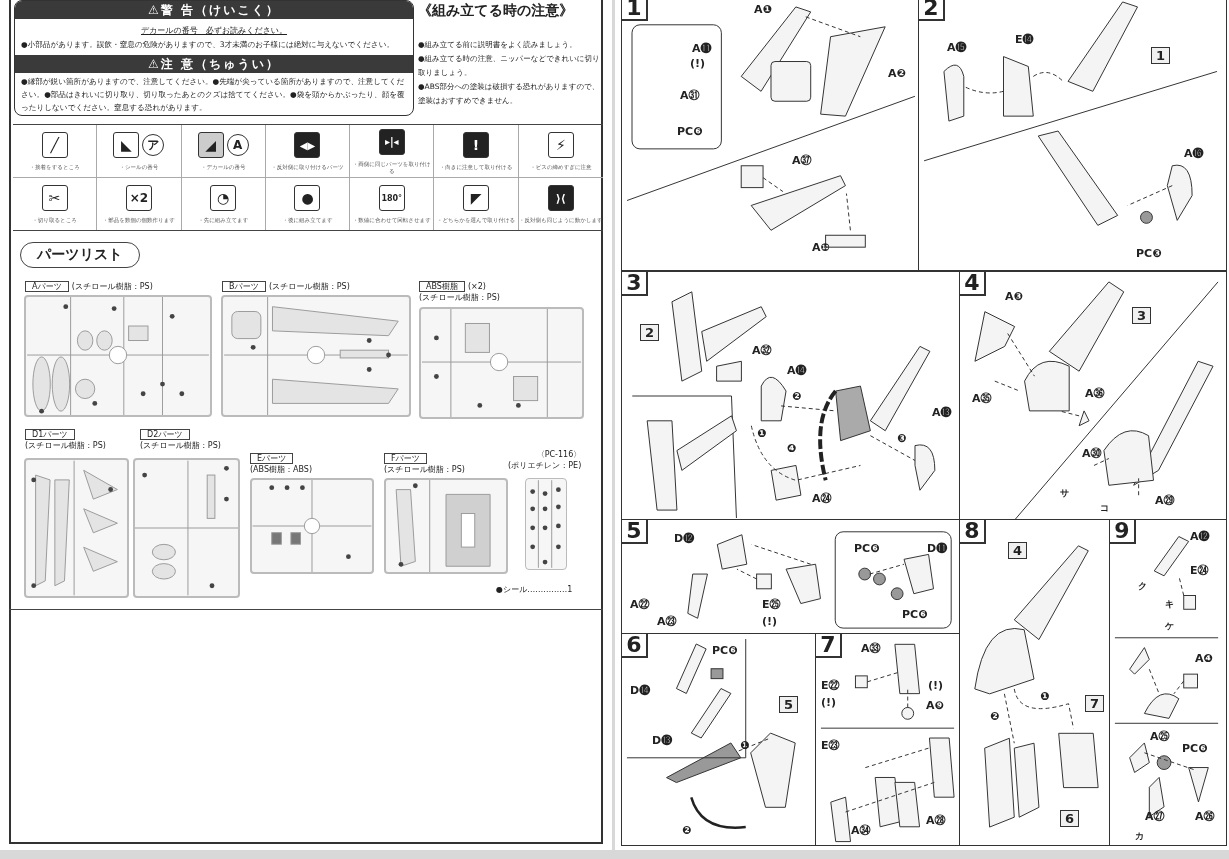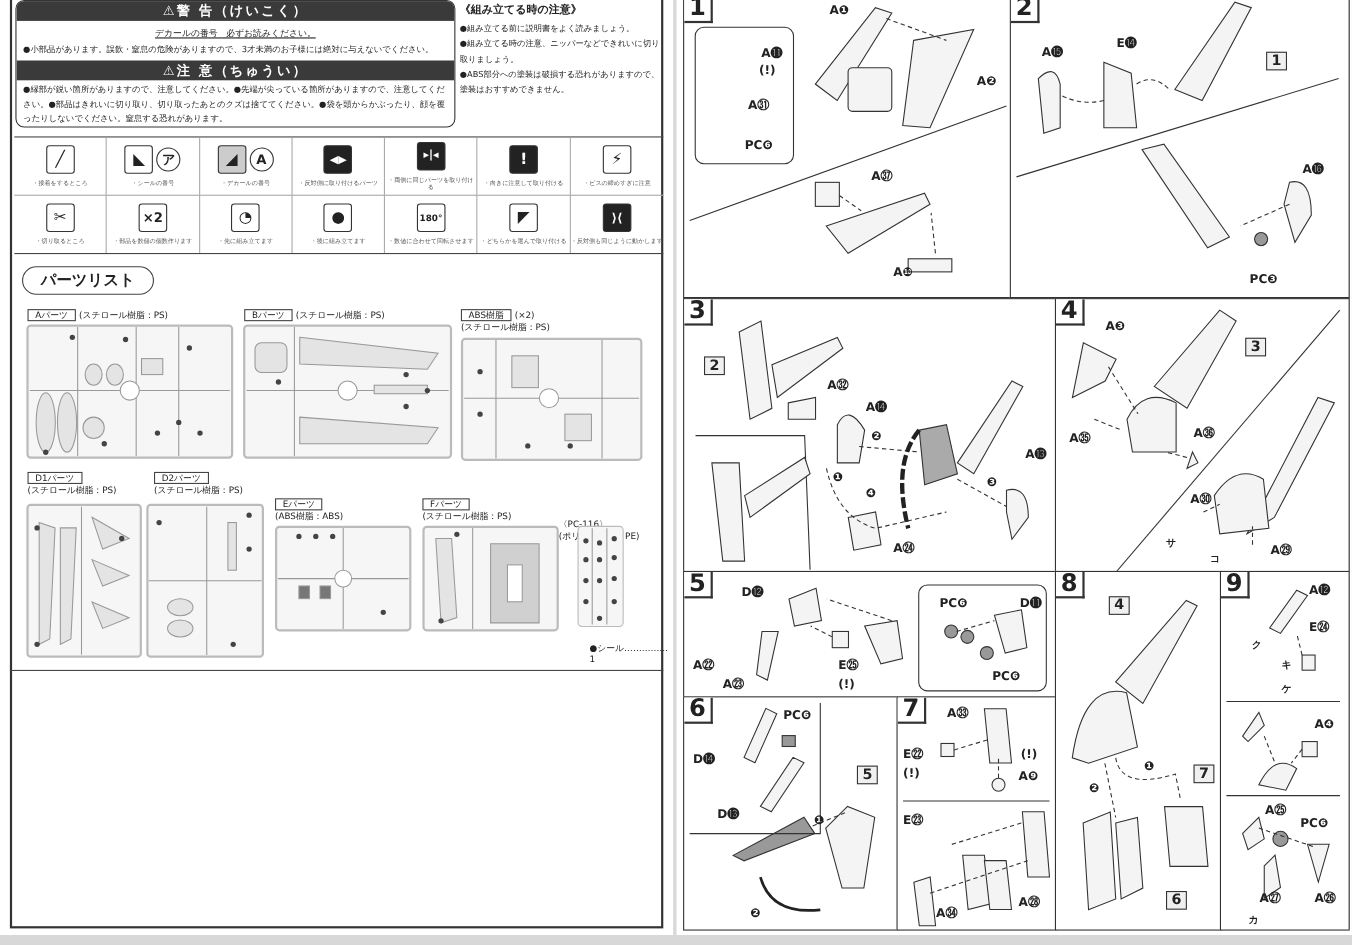--- a/index.html
+++ b/index.html
@@ -14,41 +14,41 @@
 
   
   .warn-box { position: absolute; left: 14px; top: 0px; width: 400px; height: 116px; border: 1.5px solid #333; border-radius: 8px; overflow: hidden; background: #fff; }
   .warn-head { background: #3a3a3a; color: #fff; text-align: center; font-size: 12px; font-weight: bold; height: 18px; line-height: 18px; letter-spacing: 2px; }
   .warn-sub { text-align: center; font-size: 8px; text-decoration: underline; margin-top: 6px; }
   .warn-text { font-size: 7.6px; padding: 2px 6px; line-height: 13px; }
   .caution-head { margin-top: 2px; }
 
   
   .notes { position: absolute; left: 418px; top: 2px; width: 186px; }
-  .notes-title { font-size: 10px; font-weight: bold; margin-bottom: 3px; }
+  .notes-title { font-size: 14px; font-weight: bold; margin-bottom: 18px; }
   .notes-item { font-size: 7.5px; line-height: 14px; }
 
   
   .legend { position: absolute; left: 13px; top: 124px; width: 590px; height: 107px; border-top: 1.5px solid #444; border-bottom: 1.5px solid #444; display: grid; grid-template-columns: repeat(7, 1fr); grid-template-rows: 1fr 1fr; }
   .legend-cell { border-right: 1px solid #aaa; border-bottom: 1px solid #aaa; display: flex; flex-direction: column; align-items: center; justify-content: center; }
   .legend-cell:nth-child(7n) { border-right: none; }
   .legend-cell:nth-child(n+8) { border-bottom: none; }
   .legend-icons { display: flex; gap: 3px; align-items: center; height: 30px; }
   .legend-label { font-size: 5.5px; color: #555; text-align: center; margin-top: 4px; line-height: 7px; }
   .ico { width: 26px; height: 26px; border: 1.5px solid #333; border-radius: 3px; display: flex; align-items: center; justify-content: center; font-weight: bold; font-size: 14px; }
   .ico.dark { background: #222; color: #fff; }
   .ico.circ { border-radius: 50%; width: 22px; height: 22px; font-size: 12px; }
 
   
   .parts-title { position: absolute; left: 20px; top: 242px; padding: 3px 16px; border: 1.5px solid #444; border-radius: 14px; font-size: 14px; font-weight: bold; }
   .runner-label { position: absolute; font-size: 8px; white-space: nowrap; line-height: 11px; }
   .runner-label .tag { border: 1px solid #444; padding: 0 6px; margin-right: 3px; }
   .runner { position: absolute; border: 2px solid #bbb; border-radius: 4px; background: #f6f6f6; overflow: hidden; }
   .runner svg { width: 100%; height: 100%; }
-  .seal-note { position: absolute; left: 496px; top: 584px; font-size: 8px; margin-left: 40px; }
+  .seal-note { position: absolute; left: 496px; top: 584px; font-size: 8px; }
 
   
   .step { position: absolute; border: 1.5px solid #333; background: #fff; overflow: hidden; }
   .step-num { position: absolute; left: 0; top: 0; width: 26px; height: 24px; border-right: 2px solid #333; border-bottom: 2px solid #333; font-size: 22px; font-weight: bold; line-height: 22px; text-align: center; background: #fff; }
   .step svg.art { position: absolute; left: 0; top: 0; width: 100%; height: 100%; }
   .plabel { position: absolute; font-size: 11px; font-weight: bold; white-space: nowrap; }
   .boxref { display: inline-block; border: 1.5px solid #333; padding: 0 4px; font-size: 13px; font-weight: bold; background: #f0f0f0; }
 </style>
 </head>
 <body>
@@ -162,21 +162,21 @@
 
   <div class="parts-title">パーツリスト</div>
 
   <div class="runner-label" style="left:25px;top:281px"><span class="tag">Aパーツ</span><span>(スチロール樹脂：PS)</span></div>
   <div class="runner-label" style="left:222px;top:281px"><span class="tag">Bパーツ</span><span>(スチロール樹脂：PS)</span></div>
   <div class="runner-label" style="left:419px;top:281px"><span class="tag">ABS樹脂</span><span>(×2)</span><br><span>(スチロール樹脂：PS)</span></div>
   <div class="runner-label" style="left:25px;top:429px"><span class="tag">D1パーツ</span><br><span>(スチロール樹脂：PS)</span></div>
   <div class="runner-label" style="left:140px;top:429px"><span class="tag">D2パーツ</span><br><span>(スチロール樹脂：PS)</span></div>
   <div class="runner-label" style="left:250px;top:453px"><span class="tag">Eパーツ</span><br><span>(ABS樹脂：ABS)</span></div>
   <div class="runner-label" style="left:384px;top:453px"><span class="tag">Fパーツ</span><br><span>(スチロール樹脂：PS)</span></div>
-  <div class="runner-label" style="left:508px;top:471px;text-align:left"><span>〈PC-116〉</span><br><span>(ポリエチレン：PE)</span></div>
+  <div class="runner-label" style="left:508px;top:449px;text-align:right"><span>〈PC-116〉</span><br><span>(ポリエチレン：PE)</span></div>
 
   <div class="runner" style="left:24px;top:295px;width:188px;height:122px">
     <svg viewBox="0 0 188 122">
         <g stroke="#999" fill="#e4e4e4">
           <line x1="0" y1="60" x2="188" y2="60"></line>
           <line x1="45" y1="0" x2="45" y2="122"></line>
           <line x1="100" y1="0" x2="100" y2="122"></line>
           <line x1="140" y1="0" x2="140" y2="122"></line>
           <circle cx="94" cy="60" r="9" fill="#fff"></circle>
           <ellipse cx="15" cy="90" rx="9" ry="28"></ellipse>

